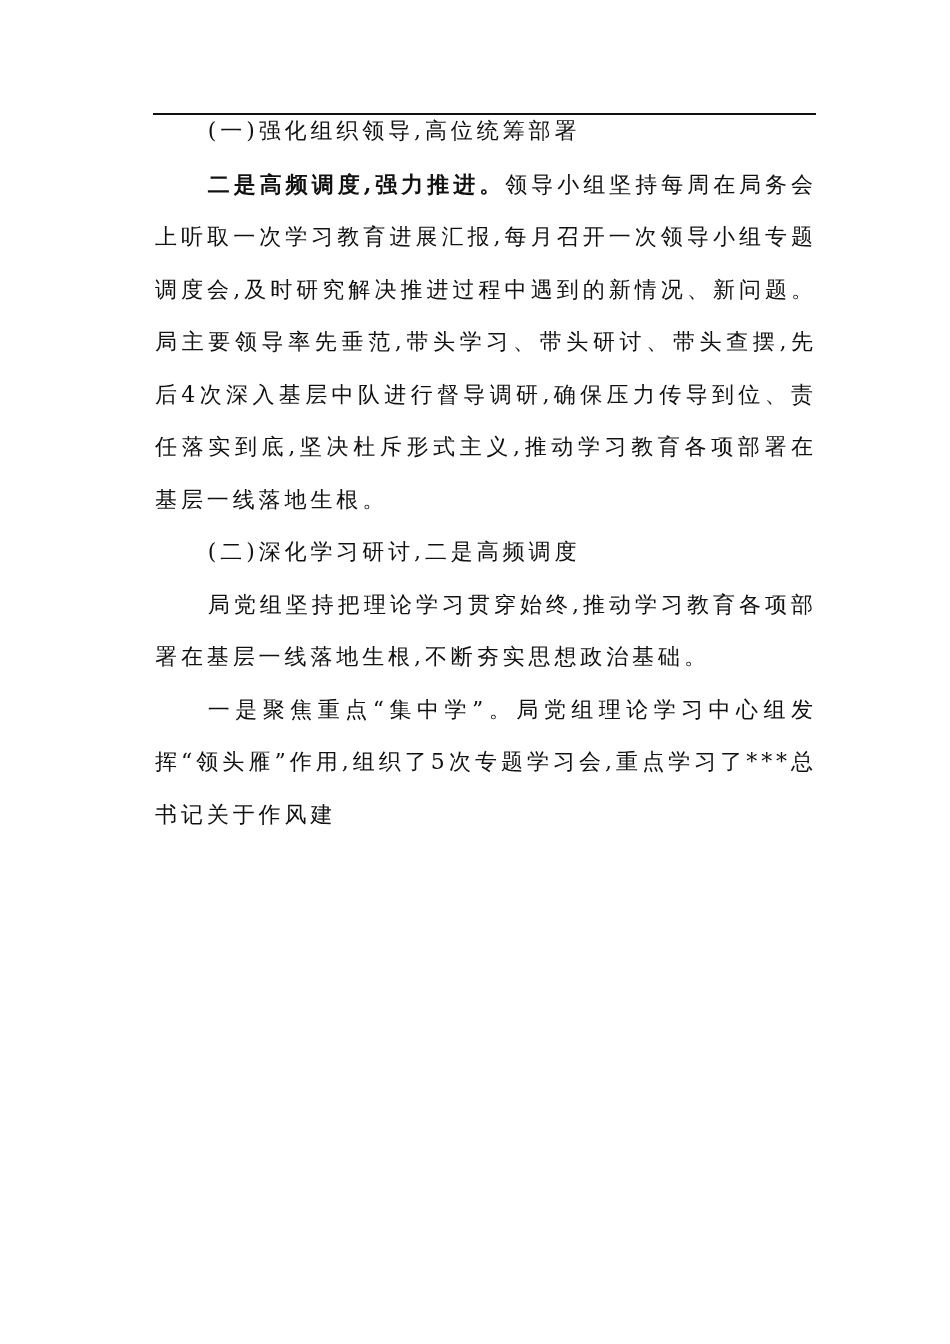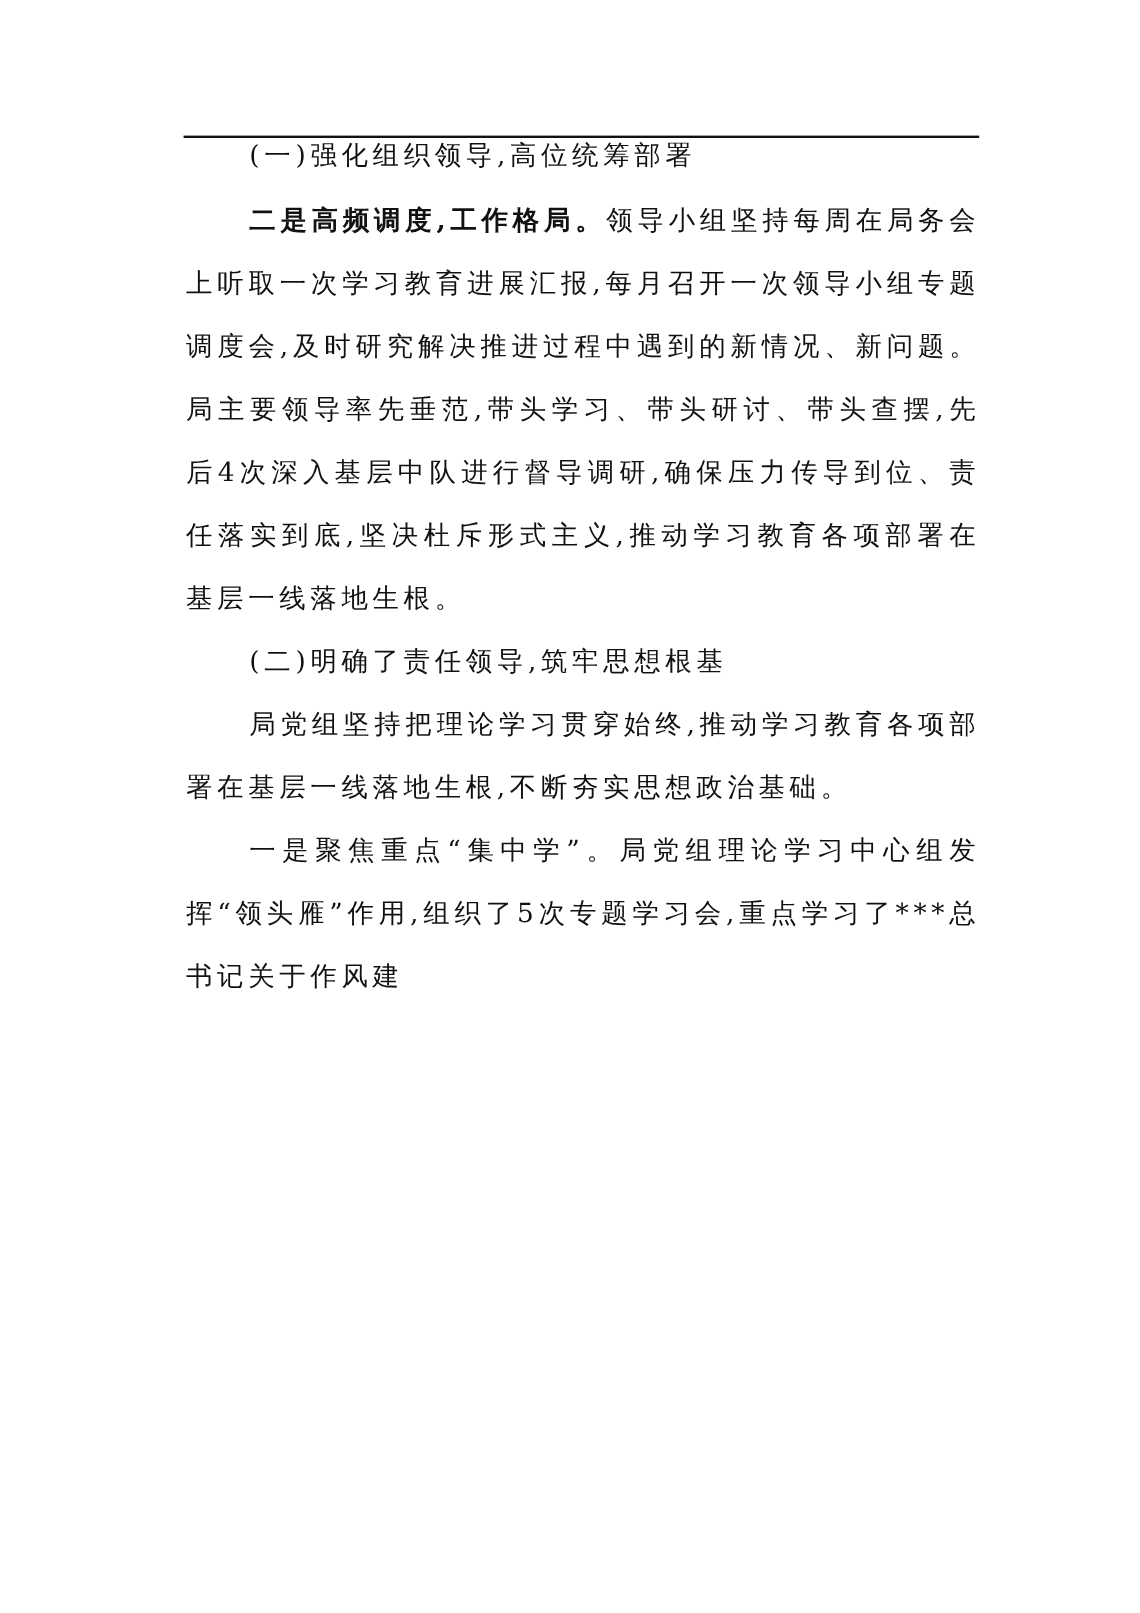--- a/index.html
+++ b/index.html
@@ -56,24 +56,24 @@
 <body>
 
 <div class="page">
   <div class="header-rule"></div>
 
   <div class="body-text">
     <p class="para">
       <span>(一)强化组织领导,高位统筹部署</span>
     </p>
     <p class="para">
-      <span class="bold">二是高频调度,工作格局。</span><span>领导小组坚持每周在局务会上听取一次学习教育进展汇报,每月召开一次领导小组专题调度会,及时研究解决推进过程中遇到的新情况、新问题。局主要领导率先垂范,带头学习、带头研讨、带头查摆,先后4次深入基层中队进行督导调研,确保压力传导到位、责任落实到底,坚决杜斥形式主义,推动学习教育各项部署在基层一线落地生根。</span>
+      <span class="bold">二是高频调度,强力推进。</span><span>领导小组坚持每周在局务会上听取一次学习教育进展汇报,每月召开一次领导小组专题调度会,及时研究解决推进过程中遇到的新情况、新问题。局主要领导率先垂范,带头学习、带头研讨、带头查摆,先后4次深入基层中队进行督导调研,确保压力传导到位、责任落实到底,坚决杜斥形式主义,推动学习教育各项部署在基层一线落地生根。</span>
     </p>
     <p class="para">
-      <span>(二)明确了责任领导,筑牢思想根基</span>
+      <span>(二)深化学习研讨,二是高频调度</span>
     </p>
     <p class="para">
       <span>局党组坚持把理论学习贯穿始终,推动学习教育各项部署在基层一线落地生根,不断夯实思想政治基础。</span>
     </p>
     <p class="para">
       <span>一是聚焦重点“集中学”。局党组理论学习中心组发挥“领头雁”作用,组织了5次专题学习会,重点学习了***总书记关于作风建</span>
     </p>
   </div>
 </div>
 

